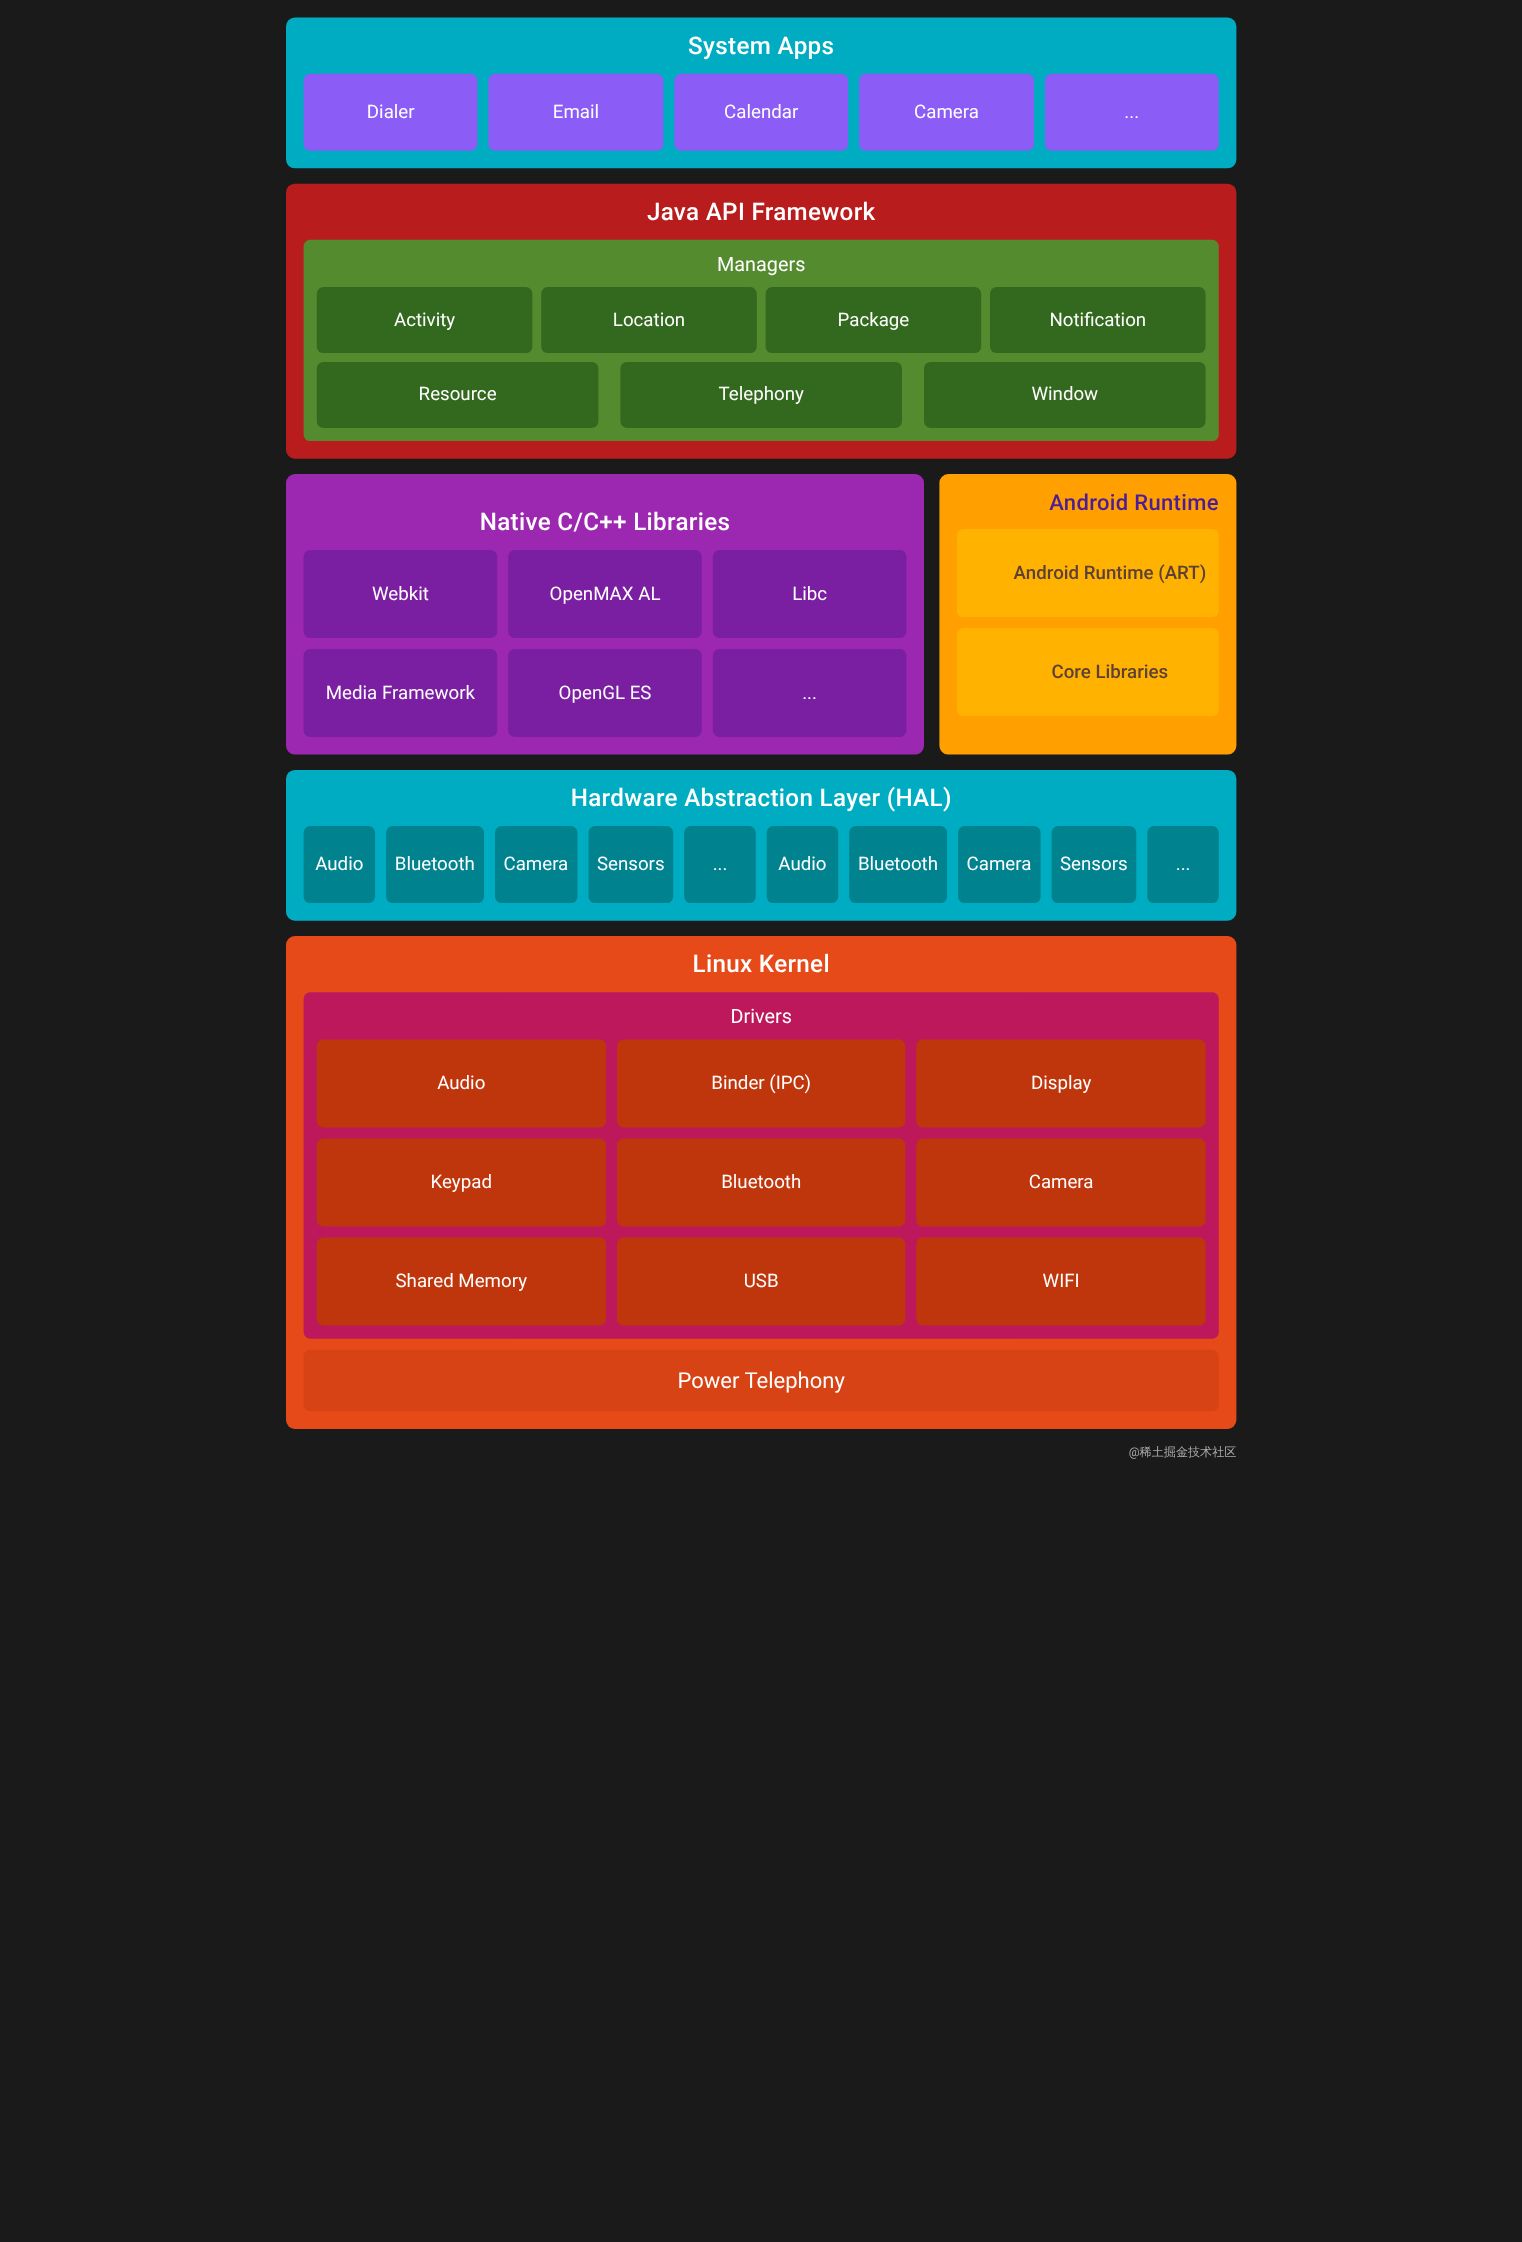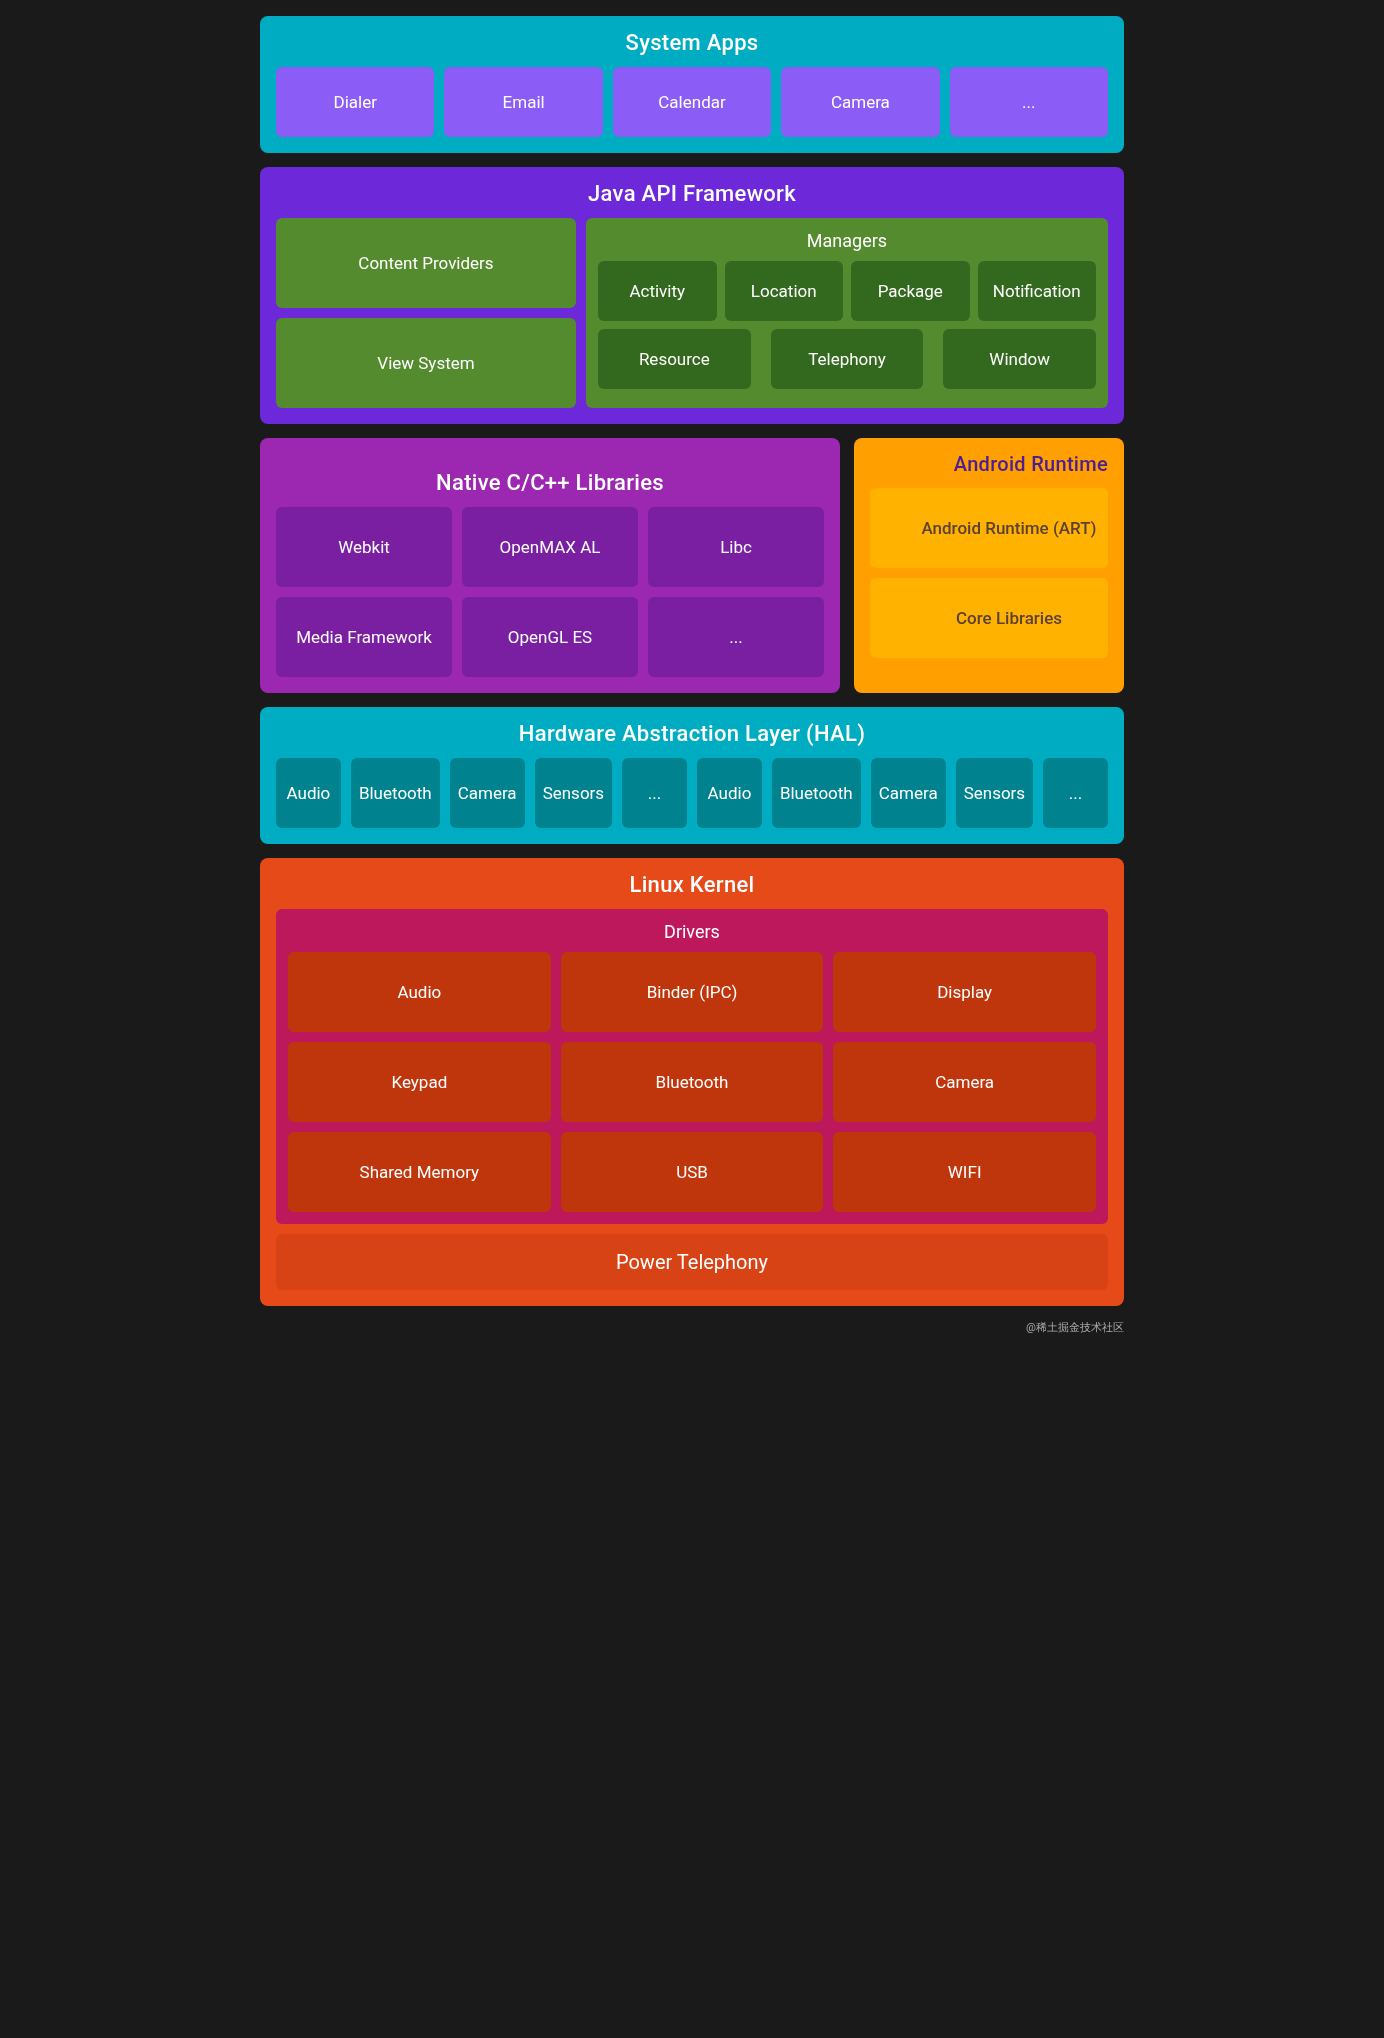--- a/index.html
+++ b/index.html
@@ -46,21 +46,21 @@
       gap: 10px;
     }
     .system-apps .card {
       background: #8b5cf6;
       flex: 1;
       min-height: 70px;
     }
 
     
     .java-api {
-      background: #6d28d9;
+      background: #b91c1c;
     }
     .java-api .inner {
       display: flex;
       gap: 10px;
     }
     .java-api .left {
       display: flex;
       flex-direction: column;
       gap: 10px;
       flex: 0 0 300px;
@@ -214,24 +214,20 @@
       <div class="card">Email</div>
       <div class="card">Calendar</div>
       <div class="card">Camera</div>
       <div class="card">...</div>
     </div>
 </div>
 
 <div class="layer java-api">
   <div class="layer-title">Java API Framework</div>
   <div class="inner">
-    <div class="left">
-      <div class="card">Content Providers</div>
-      <div class="card">View System</div>
-    </div>
     <div class="right">
       <div class="managers-title">Managers</div>
       <div class="managers-grid">
         <div class="card">Activity</div>
         <div class="card">Location</div>
         <div class="card">Package</div>
         <div class="card">Notification</div>
       </div>
       <div class="managers-grid2">
         <div class="card">Resource</div>

